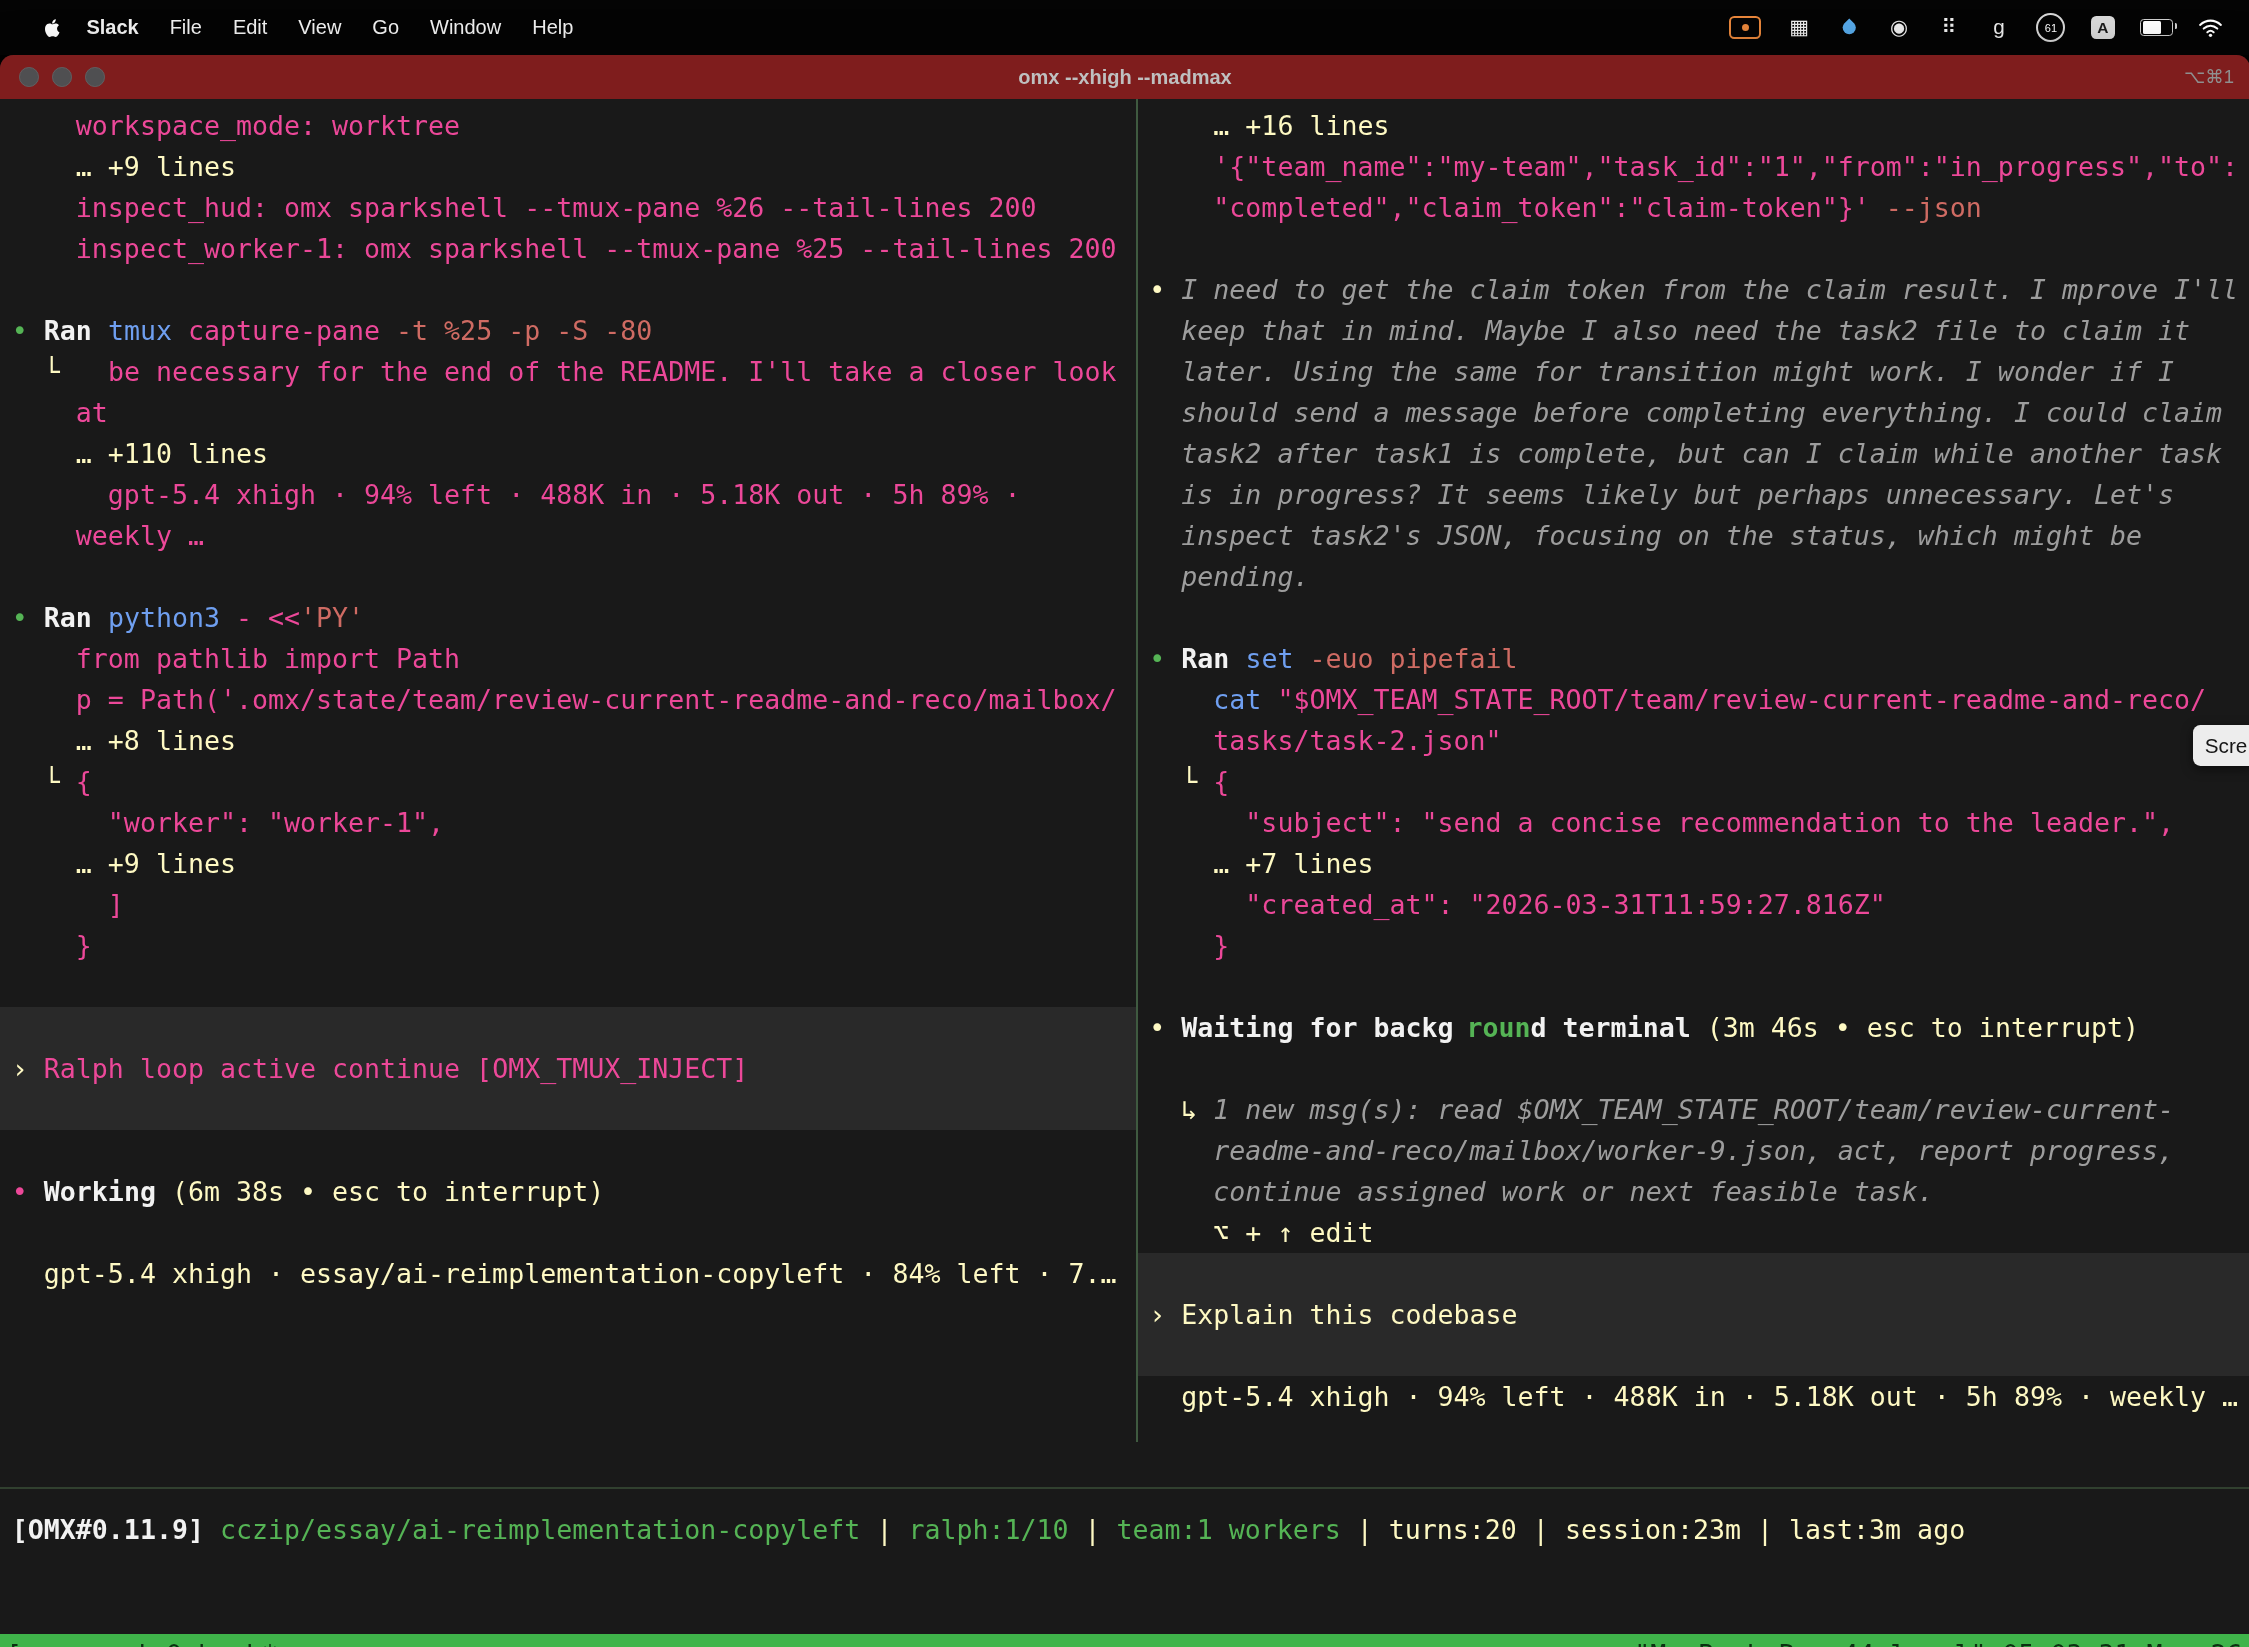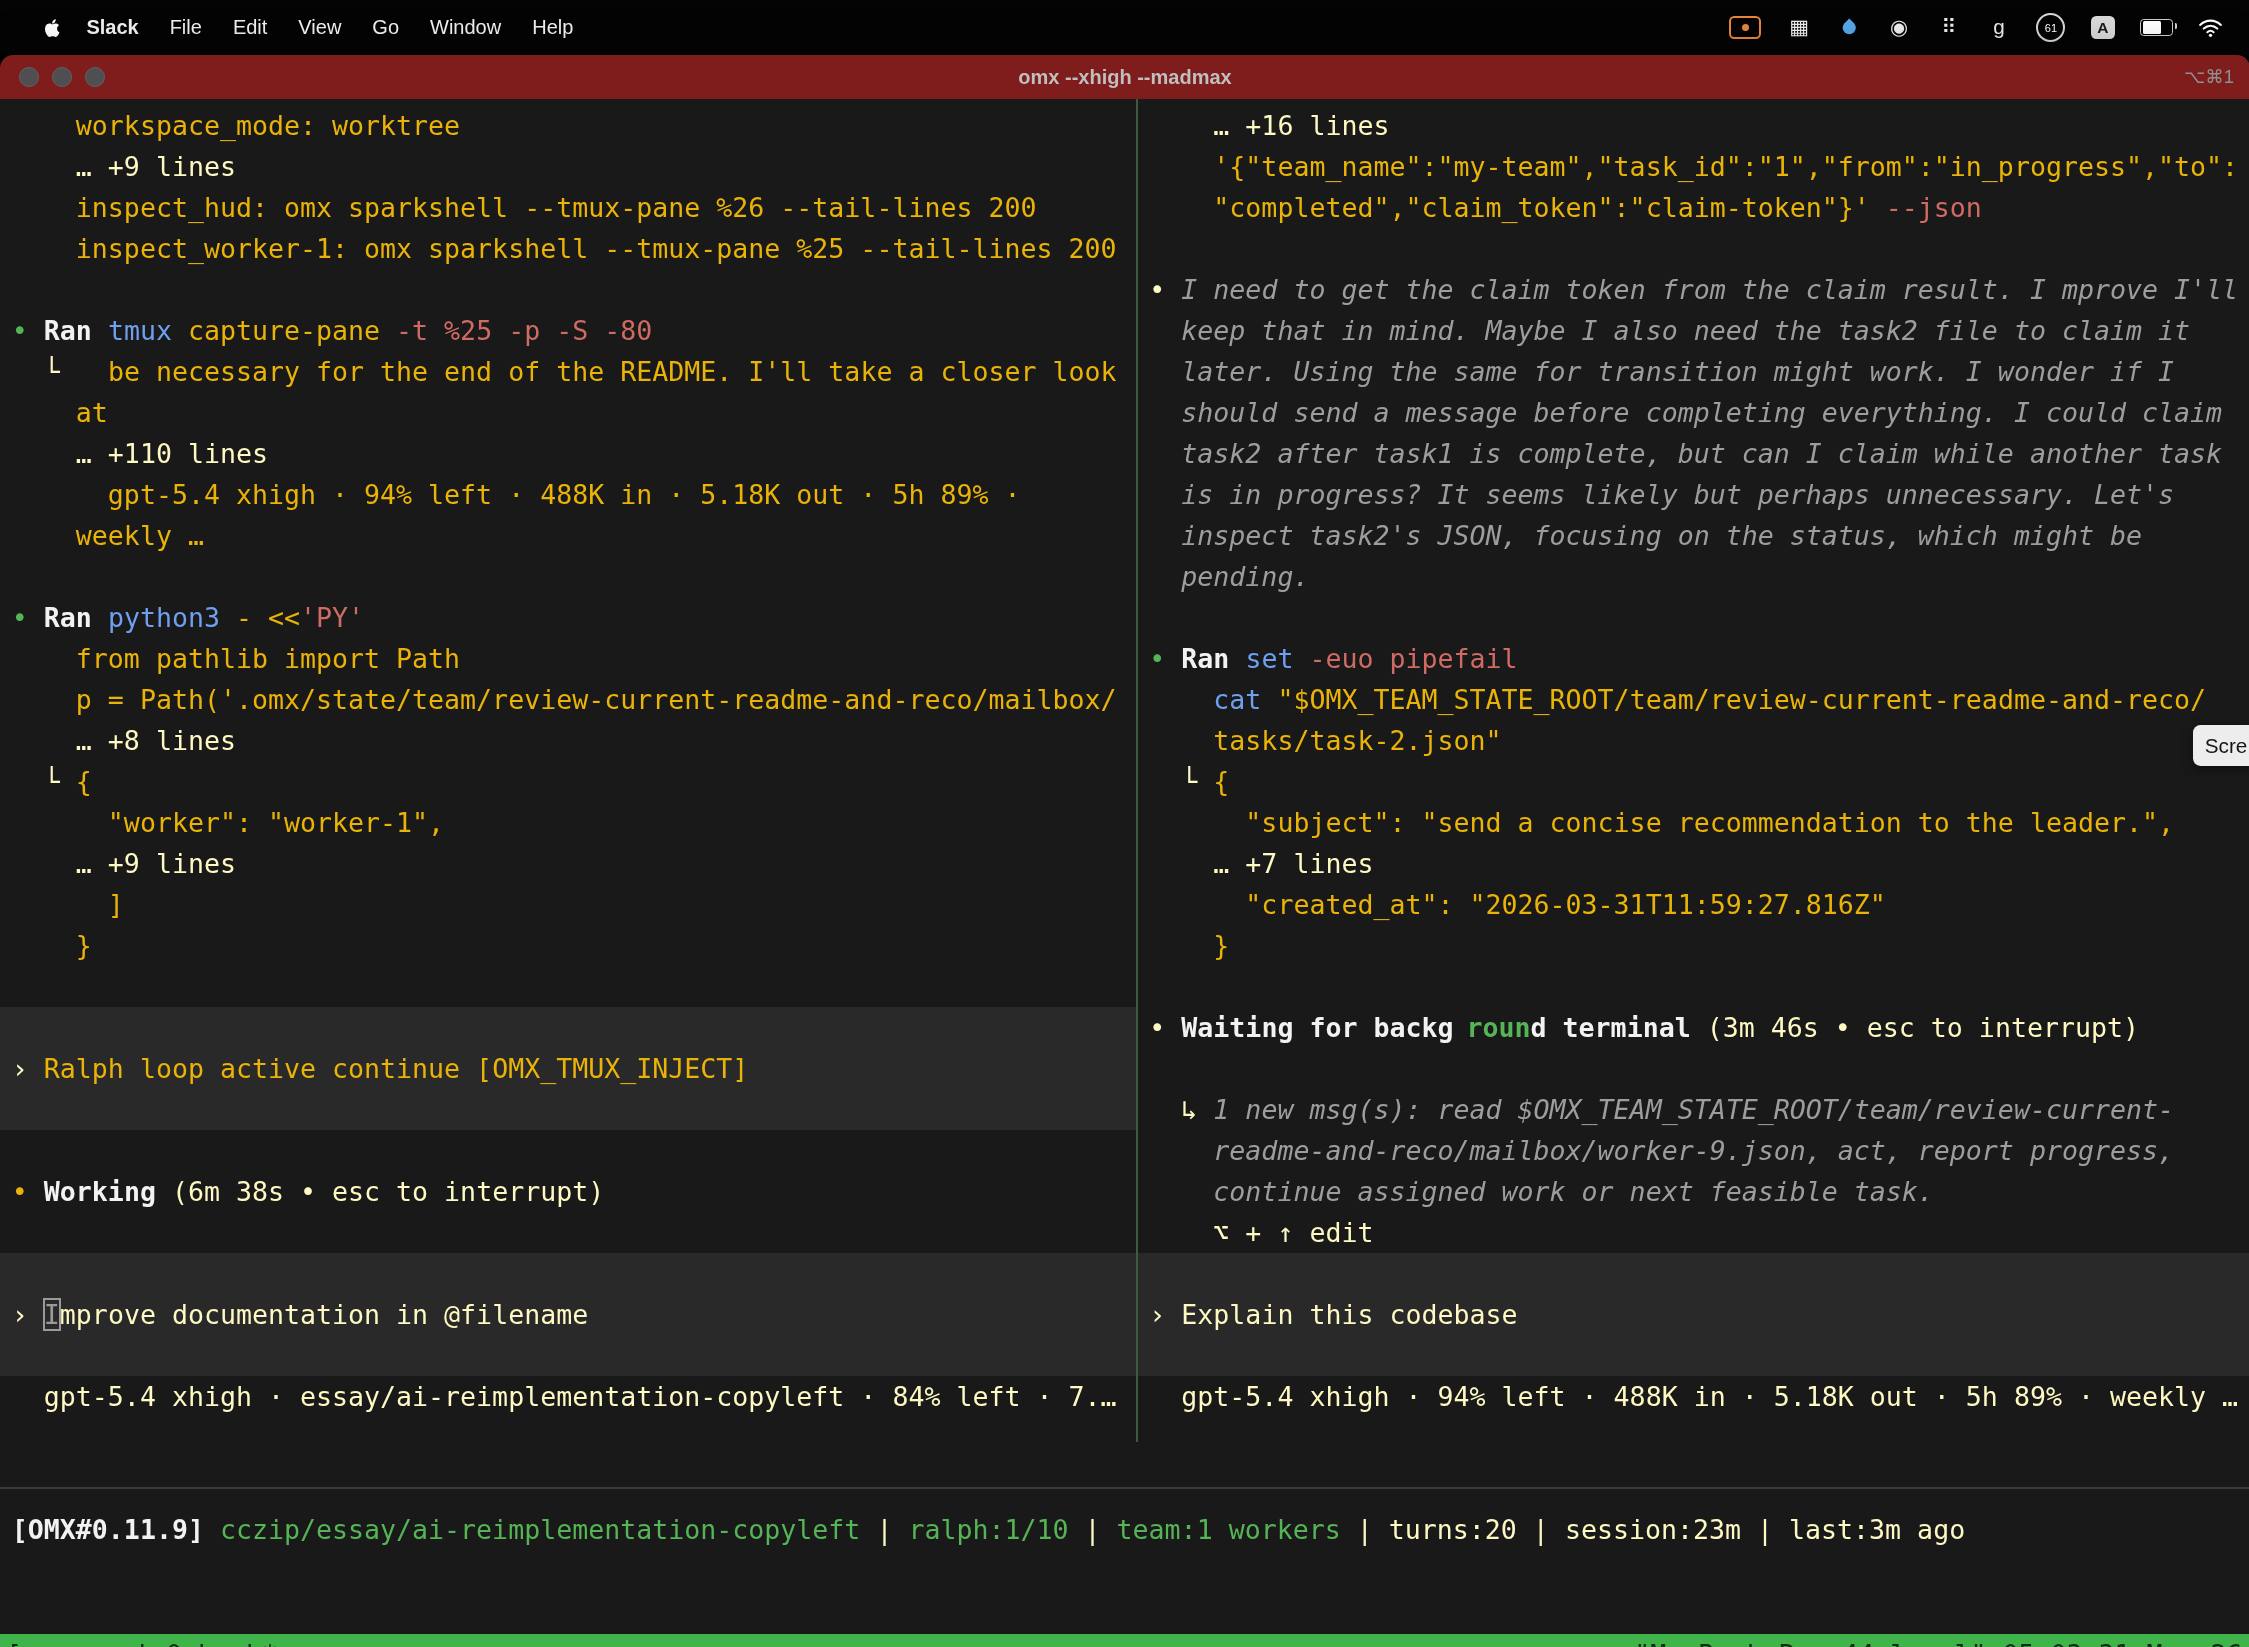--- a/index.html
+++ b/index.html
@@ -46,21 +46,21 @@
   .tline{height:41px;line-height:41px;white-space:pre;overflow:hidden;}
   .band{background:#292929;margin-left:-11.8px;padding:41px 0 41px 11.8px;}
   .hsep{position:absolute;top:1388px;left:0;right:0;height:1.5px;background:#31402f;}
   .omxline{position:absolute;top:1410px;left:0;right:0;height:41px;line-height:41px;white-space:pre;overflow:hidden;padding-left:11.8px;}
   .tmuxbar{position:absolute;top:1535px;left:0;right:0;height:41px;line-height:41px;background:#3fb44a;color:#0b3111;
            display:flex;white-space:pre;overflow:hidden;}
   .tmuxbar .tleft{padding-left:5.9px;}
   .tmuxbar .tright{margin-left:auto;padding-right:7.4px;}
 
   
-  .s-fg{color:#eab308;}
+  .s-fg{color:#ec4899;}
   .s-bold{color:#f2f2f2;font-weight:700;}
   .s-dim{color:#fef9c3;}
   .s-it{color:#9d9d9d;font-style:italic;}
   .s-green{color:#55b455;}
   .s-bgreen{color:#55b455;font-weight:700;margin-left:13px;}
   .s-blue{color:#6f9ff0;}
   .s-red{color:#cf6b63;}
   .s-cursor{color:#9a9a9a;outline:2.2px solid #9a9a9a;outline-offset:-1.5px;}
 
   
@@ -166,23 +166,20 @@
           <div class="tline"><span class="s-dim">    … +9 lines</span></div>
           <div class="tline"><span class="s-fg">      ]</span></div>
           <div class="tline"><span class="s-fg">    }</span></div>
           <div class="tline">&nbsp;</div>
           <div class="band">
             <div class="tline"><span class="s-dim">› </span><span class="s-fg">Ralph loop active continue [OMX_TMUX_INJECT]</span></div>
           </div>
           <div class="tline">&nbsp;</div>
           <div class="tline"><span class="s-fg">• </span><span class="s-bold">Working </span><span class="s-dim">(6m 38s • esc to interrupt)</span></div>
           <div class="tline">&nbsp;</div>
-          <div class="band">
-            <div class="tline"><span class="s-dim">› </span><span class="s-cursor">I</span><span class="s-dim">mprove documentation in @filename</span></div>
-          </div>
           <div class="tline"><span class="s-dim">  gpt-5.4 xhigh · essay/ai-reimplementation-copyleft · 84% left · 7.…</span></div>
         </div>
       <div class="vdiv" style="background: rgb(63, 90, 64);"></div>
       <div class="pane right">
           <div class="tline"><span class="s-dim">    … +16 lines</span></div>
           <div class="tline"><span class="s-fg">    '{"team_name":"my-team","task_id":"1","from":"in_progress","to":</span></div>
           <div class="tline"><span class="s-fg">    "completed","claim_token":"claim-token"}' </span><span class="s-red">--json</span></div>
           <div class="tline">&nbsp;</div>
           <div class="tline"><span class="s-dim">• </span><span class="s-it">I need to get the claim token from the claim result. I mprove I'll</span></div>
           <div class="tline"><span class="s-it">  keep that in mind. Maybe I also need the task2 file to claim it</span></div>

